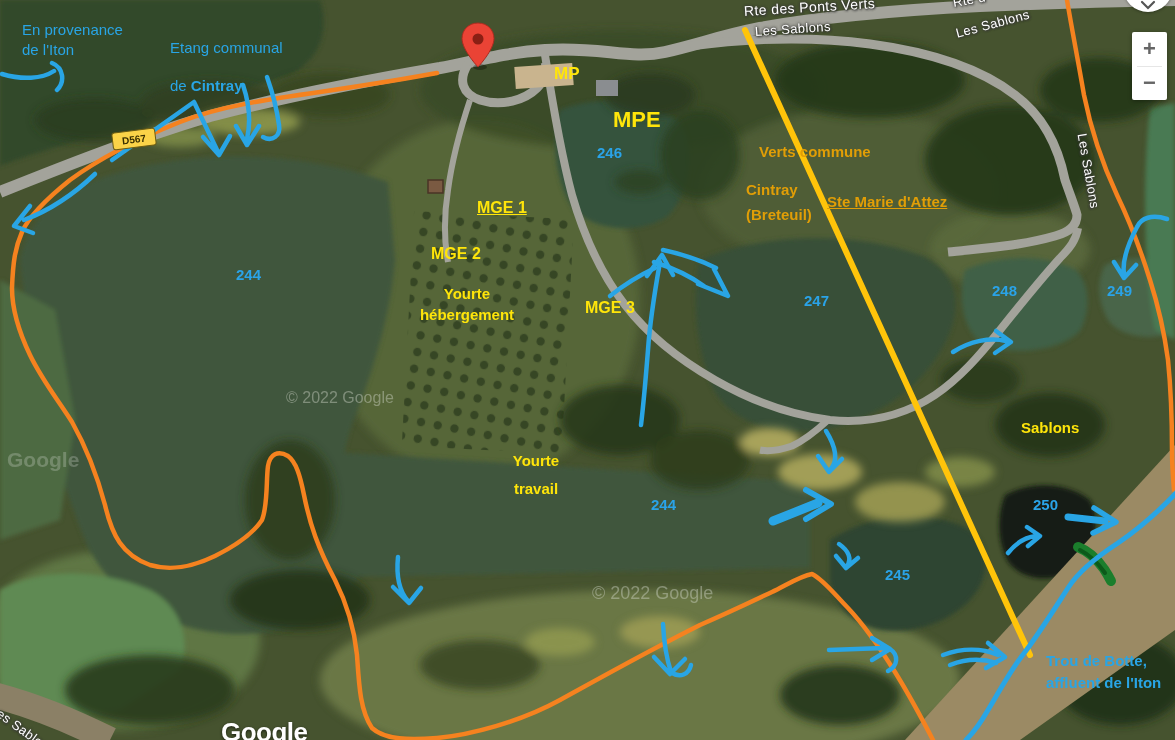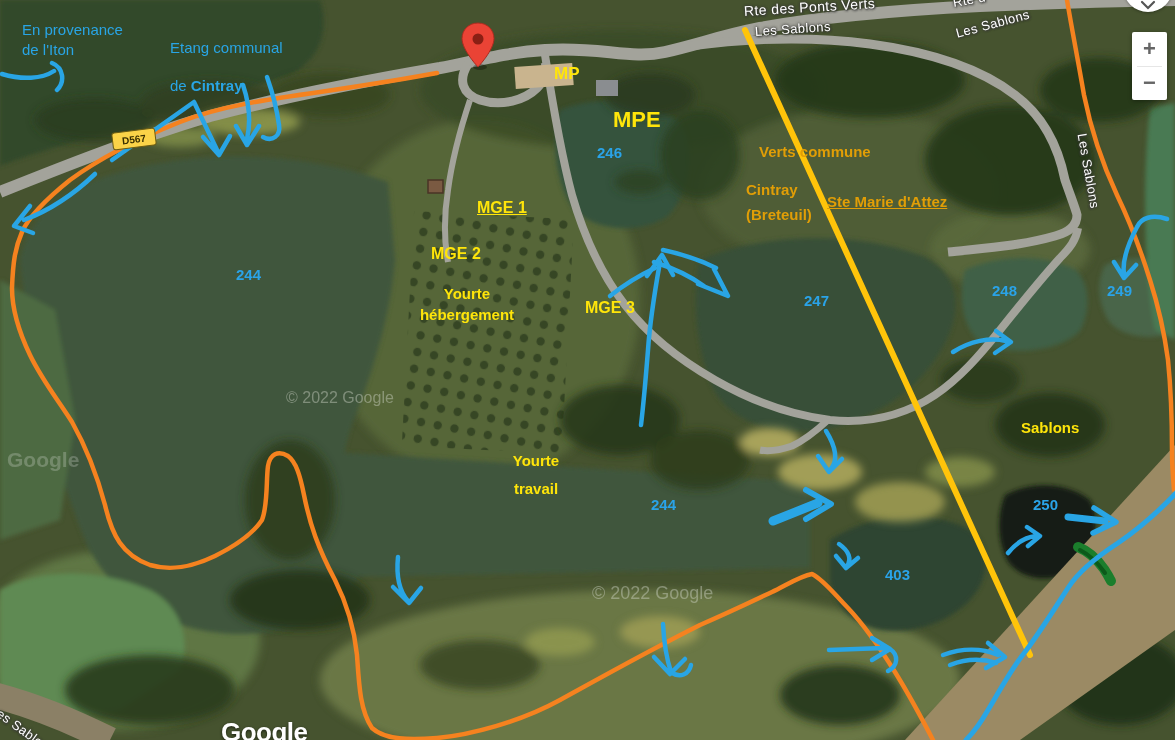--- a/index.html
+++ b/index.html
@@ -196,24 +196,26 @@
   <div class="roadlbl" style="left:1082px;top:126px;transform:rotate(80deg);">Les Sablons</div>
   <div class="roadlbl" style="left:-8px;top:700px;transform:rotate(36deg);">Les Sablons</div>
   <div class="badge">D567</div>
 
   <div class="lbl t-blue" style="left:22px;top:20px;">En provenance
 de l'Iton</div>
   <div class="lbl" style="left:170px;top:20px;">
     <div class="t-blue">Etang communal</div>
     <div class="t-blue" style="white-space:pre;"><span>de </span><span class="t-blue-b">Cintray</span></div>
   </div>
+  <div class="lbl t-blue t-blue-b" style="left:1046px;top:650px;line-height:22px;">Trou de Botte,
+affluent de l'Iton</div>
 
   <div class="num" style="left:236px;top:266px;">244</div>
   <div class="num" style="left:651px;top:496px;">244</div>
-  <div class="num" style="left:885px;top:566px;">403</div>
+  <div class="num" style="left:885px;top:566px;">245</div>
   <div class="num" style="left:597px;top:144px;">246</div>
   <div class="num" style="left:804px;top:292px;">247</div>
   <div class="num" style="left:992px;top:282px;">248</div>
   <div class="num" style="left:1107px;top:282px;">249</div>
   <div class="num" style="left:1025px;top:496px;margin-left:8px;">250</div>
 
   <div class="t-yel" style="left:530px;top:64px;font-size:17px;margin-left:24px;">MP</div>
   <div class="t-yel" style="left:613px;top:107px;font-size:22px;">MPE</div>
   <div class="t-yel" style="left:477px;top:199px;text-decoration:underline;">MGE 1</div>
   <div class="t-yel" style="left:431px;top:245px;">MGE 2</div>

